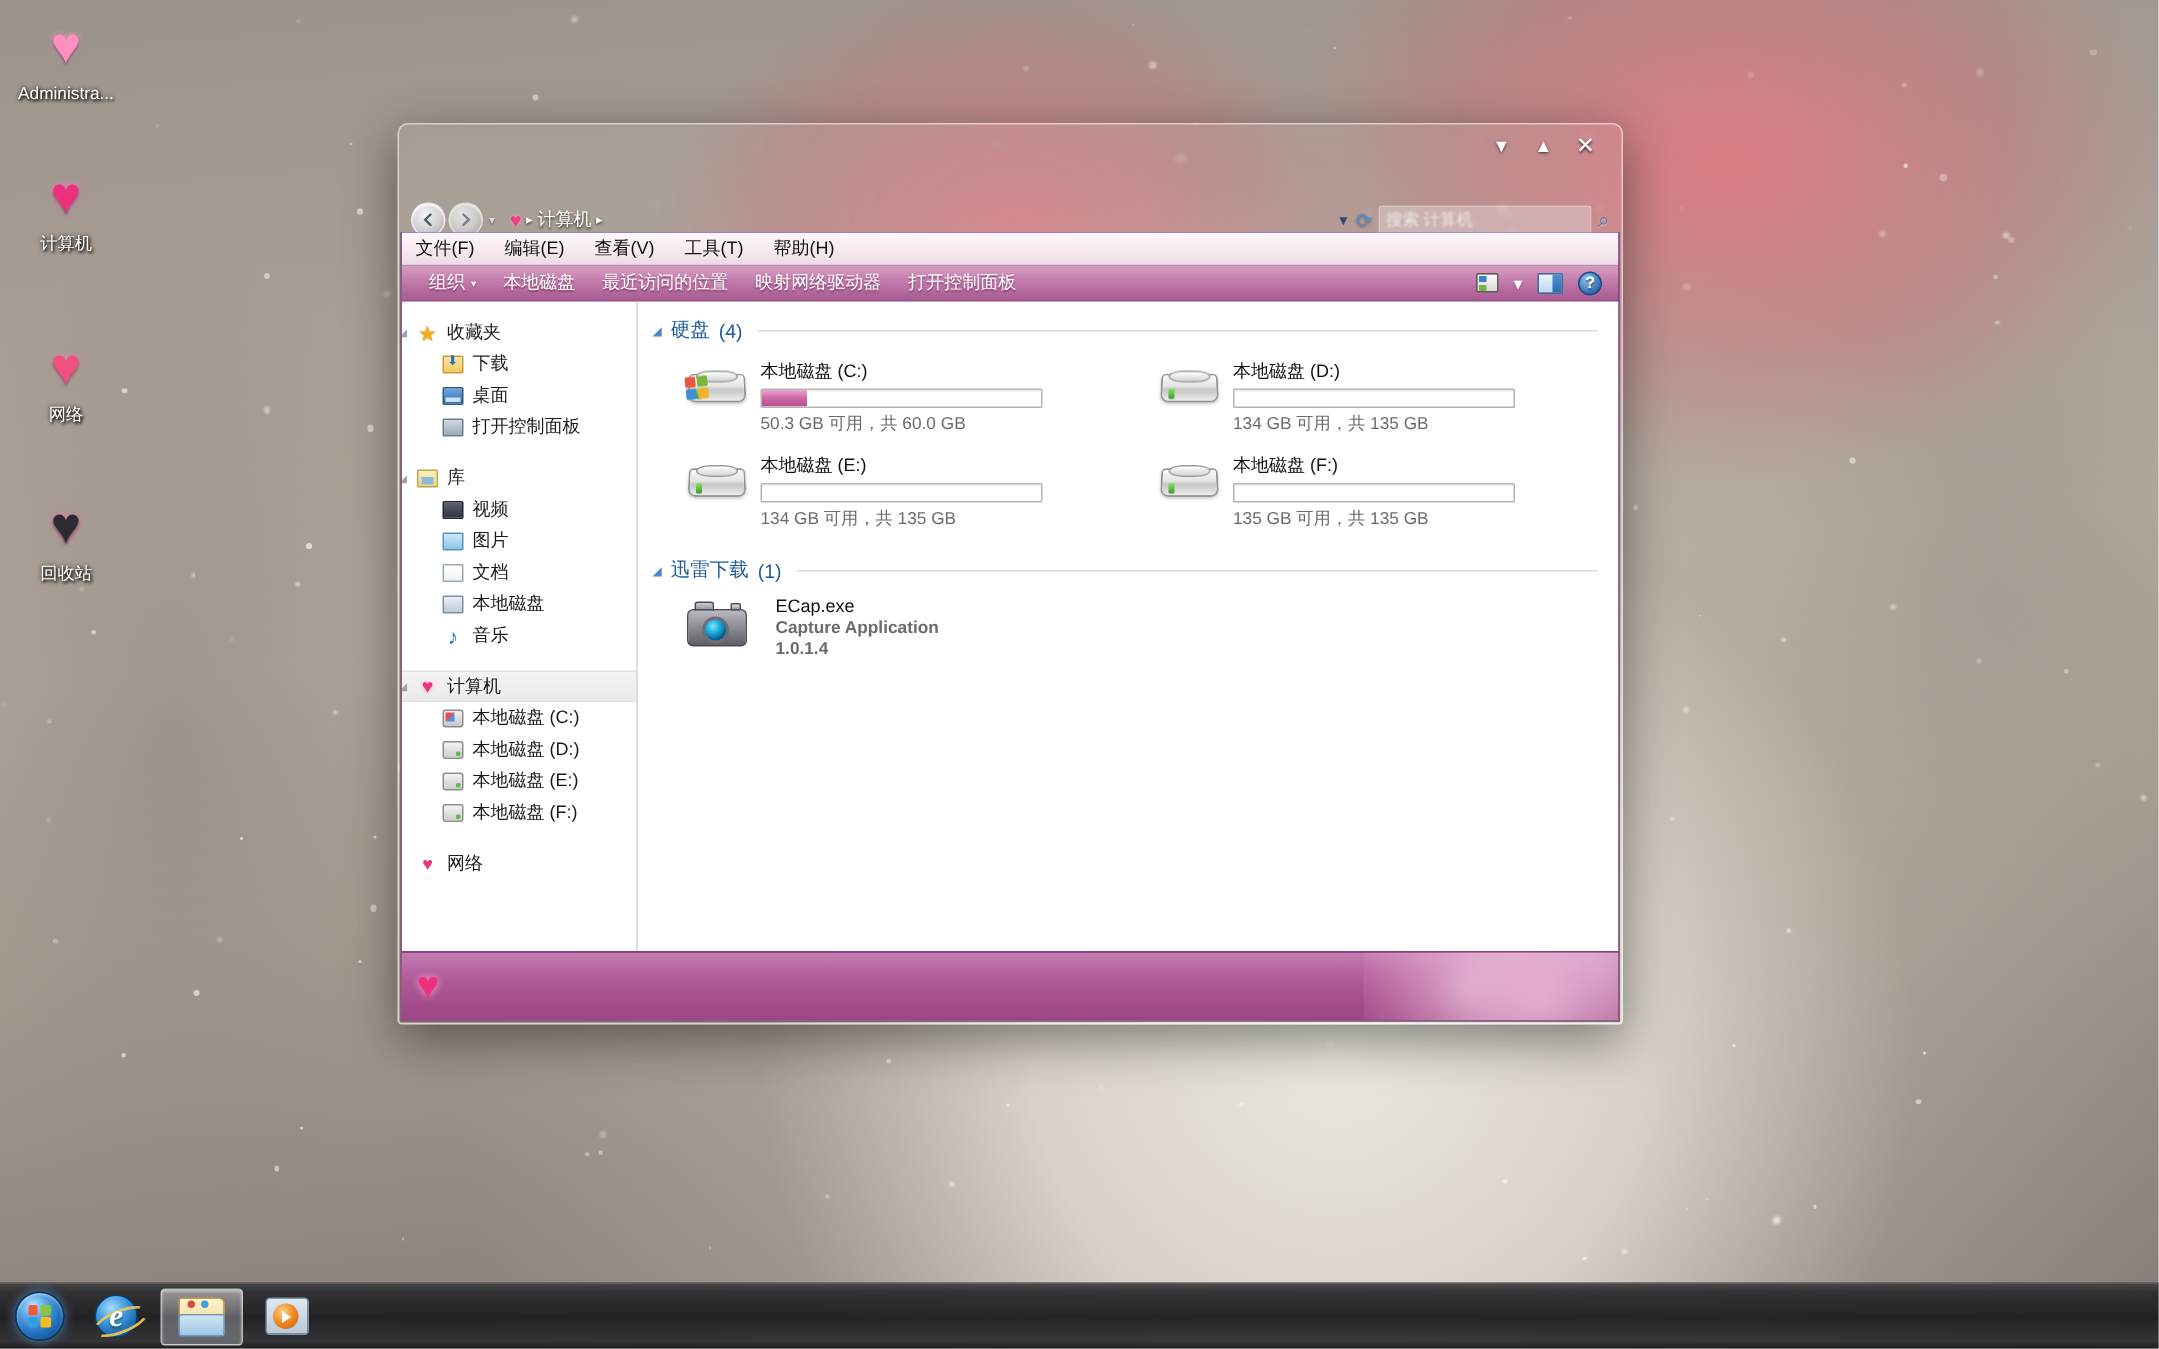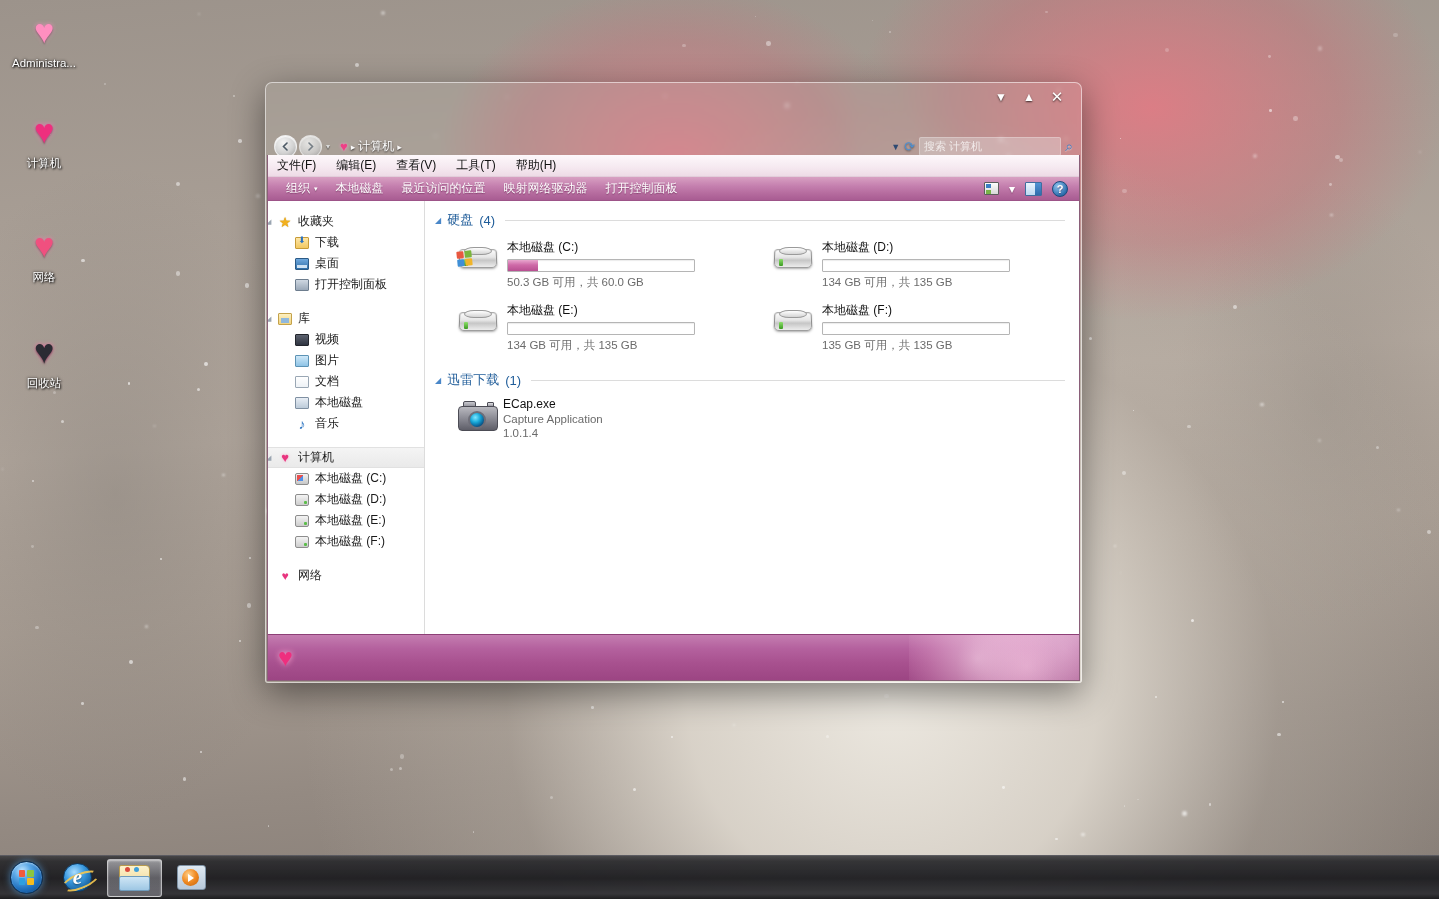--- a/index.html
+++ b/index.html
@@ -253,23 +253,23 @@
     position: absolute; right: 5px; top: 3px; width: 7px; height: 5px;
     background: linear-gradient(180deg,#e2e2e6,#9a9aa2); border: 1px solid #4c4c55; border-radius: 1px;
   }
   .cam-lens {
     position: absolute; left: 11px; top: 12px; width: 18px; height: 18px;
     border-radius: 50%;
     background: radial-gradient(circle at 38% 32%, #7fe8ff 0%, #17a8d8 38%, #0b5f93 68%, #1d2a52 100%);
     border: 2px solid #6e6e78;
   }
 
-  .net-item { display: flex; align-items: flex-start; gap: 4px; padding: 4px 0 0 22px; }
+  .net-item { display: flex; align-items: flex-start; gap: 18px; padding: 4px 0 0 22px; }
   .net-item .nm { font-size: 12px; color: #111; }
-  .net-item .d1, .net-item .d2 { font-size: 11.5px; color: #6b6b6b; margin-top: 2px; }
+  .net-item .d1, .net-item .d2 { font-size: 11.5px; color: #6b6b6b; margin-top: 2px; font-weight: bold; }
 
   
   #statusbar {
     height: 46px; position: relative; overflow: hidden;
     background: linear-gradient(180deg,#c47db0 0%, #b4619e 30%, #a8518f 62%, #9c4583 100%);
     border-top: 1px solid #8d3f76;
     display: flex; align-items: center; padding-left: 10px; gap: 10px;
   }
   #statusbar::after {
     content: ""; position: absolute; right: -20px; top: -18px; width: 190px; height: 80px;

